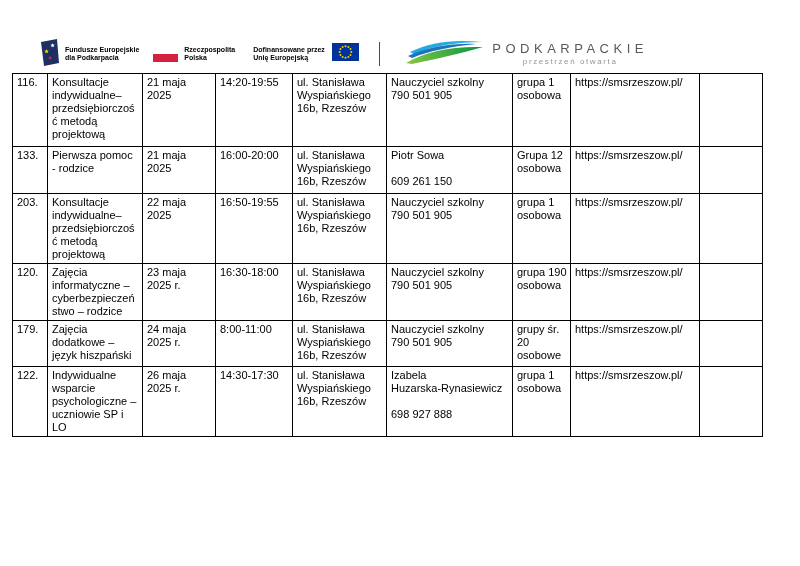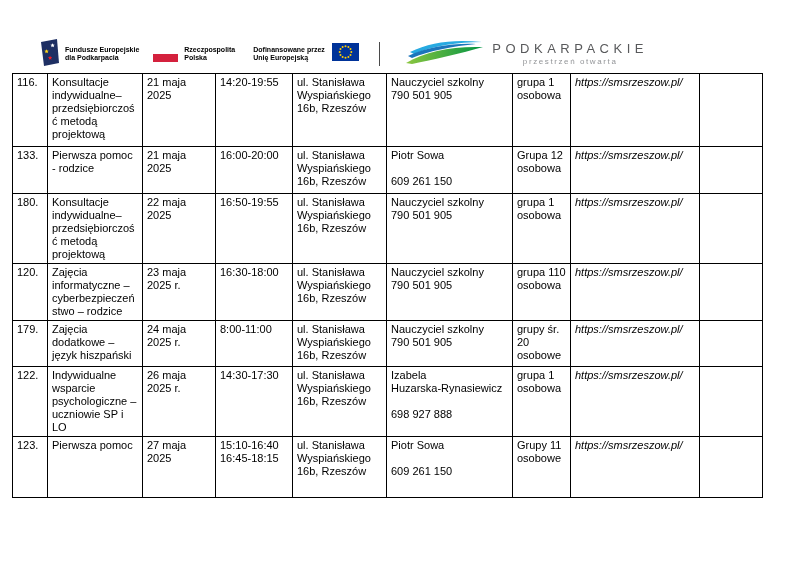--- a/index.html
+++ b/index.html
@@ -55,21 +55,21 @@
   }
   table.schedule td {
     border: 1.5px solid #000;
     vertical-align: top;
     padding: 2px 3px 2px 4px;
     line-height: 13px;
     white-space: pre-line;
     overflow: hidden;
     color: #000;
   }
-  td.c-url { word-break: break-all; white-space: normal; font-style: italic; }
+  td.c-url { word-break: break-all; white-space: normal; }
 </style>
 </head>
 <body>
 
 <div class="page">
 
   <div class="header">
 
     <div class="logo-block fe-block">
       <span class="fe-flag">
@@ -182,21 +182,21 @@
 16b, Rzeszów</td>
         <td>Piotr Sowa
 
 609 261 150</td>
         <td>Grupa 12
 osobowa</td>
         <td class="c-url">https://smsrzeszow.pl/</td>
         <td></td>
       </tr>
       <tr style="height:66px">
-        <td>180.</td>
+        <td>203.</td>
         <td>Konsultacje
 indywidualne–
 przedsiębiorczoś
 ć metodą
 projektową</td>
         <td>22 maja
 2025</td>
         <td>16:50-19:55</td>
         <td>ul. Stanisława
 Wyspiańskiego
@@ -215,21 +215,21 @@
 cyberbezpieczeń
 stwo – rodzice</td>
         <td>23 maja
 2025 r.</td>
         <td>16:30-18:00</td>
         <td>ul. Stanisława
 Wyspiańskiego
 16b, Rzeszów</td>
         <td>Nauczyciel szkolny
 790 501 905</td>
-        <td>grupa 110
+        <td>grupa 190
 osobowa</td>
         <td class="c-url">https://smsrzeszow.pl/</td>
         <td></td>
       </tr>
       <tr style="height:46px">
         <td>179.</td>
         <td>Zajęcia
 dodatkowe –
 język hiszpański</td>
         <td>24 maja
@@ -260,34 +260,16 @@
 16b, Rzeszów</td>
         <td>Izabela
 Huzarska-Rynasiewicz
 
 698 927 888</td>
         <td>grupa 1
 osobowa</td>
         <td class="c-url">https://smsrzeszow.pl/</td>
         <td></td>
       </tr>
-      <tr style="height:61px">
-        <td>123.</td>
-        <td>Pierwsza pomoc</td>
-        <td>27 maja
-2025</td>
-        <td>15:10-16:40
-16:45-18:15</td>
-        <td>ul. Stanisława
-Wyspiańskiego
-16b, Rzeszów</td>
-        <td>Piotr Sowa
-
-609 261 150</td>
-        <td>Grupy 11
-osobowe</td>
-        <td class="c-url">https://smsrzeszow.pl/</td>
-        <td></td>
-      </tr>
     </tbody>
   </table>
 
 </div>
 
 </body></html>

